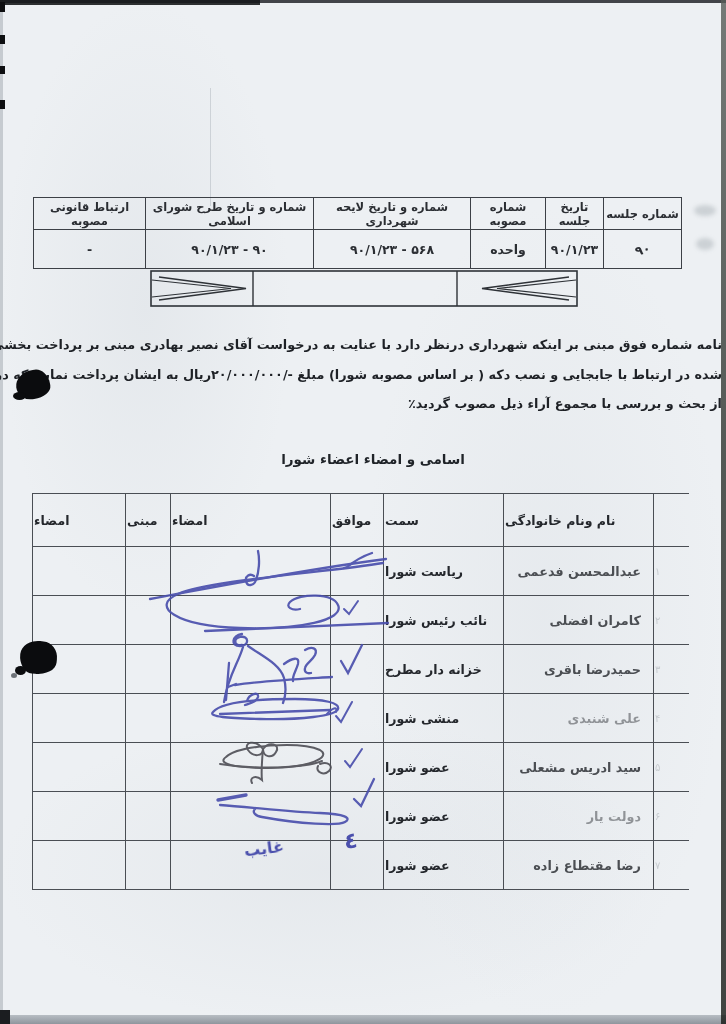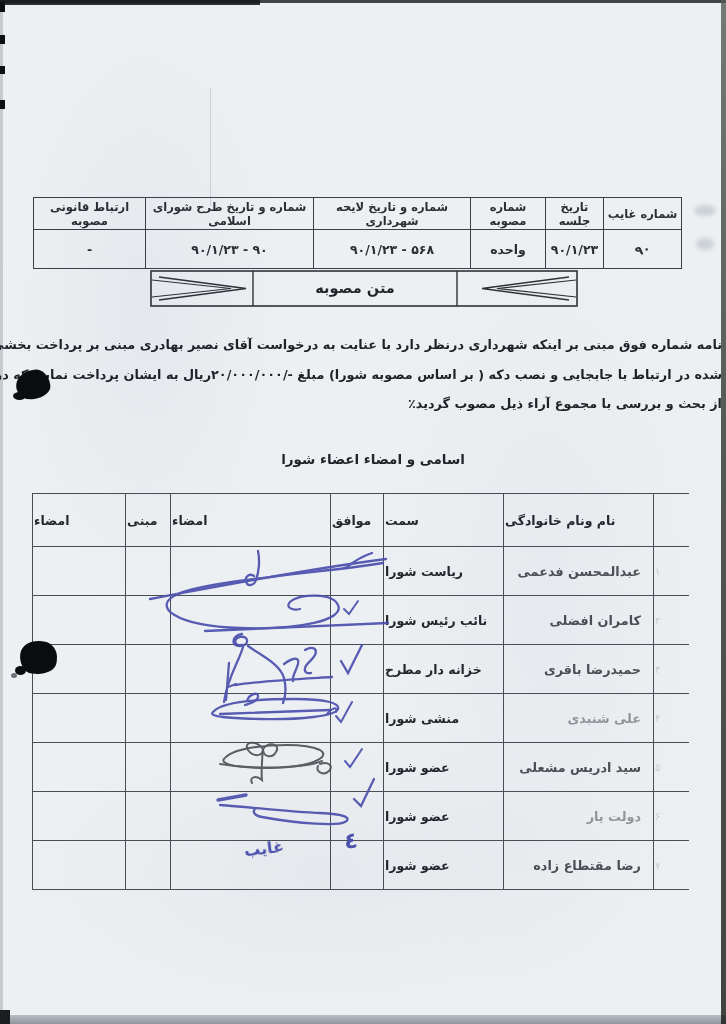--- a/index.html
+++ b/index.html
@@ -91,21 +91,21 @@
         <col style="width:78px">
         <col style="width:58px">
         <col style="width:75px">
       <col style="width:157px">
         <col style="width:168px">
         <col style="width:112px">
     </colgroup>
     <tbody>
         <tr class="h">
       <td class="cut"></td>
-      <td>شماره غایب</td>
+      <td>شماره جلسه</td>
       <td>تاریخ جلسه</td>
       <td>شماره مصوبه</td>
       <td>شماره و تاریخ لایحه شهرداری</td>
       <td>شماره و تاریخ طرح شورای اسلامی</td>
       <td>ارتباط قانونی مصوبه</td>
     </tr>
     <tr class="v">
       <td class="cut"></td>
       <td><span class="rot">۹۰</span></td>
       <td>۹۰/۱/۲۳</td>
@@ -122,21 +122,20 @@
   <div class="banner">
     <svg width="428" height="38" viewBox="0 0 428 38">
       <rect x="1" y="1" width="426" height="35" fill="none" stroke="#2e3237" stroke-width="1.6"></rect>
       <line x1="103" y1="1" x2="103" y2="36" stroke="#2e3237" stroke-width="1.4"></line>
       <line x1="307" y1="1" x2="307" y2="36" stroke="#2e3237" stroke-width="1.4"></line>
       <polyline points="419,7 332,18.5 419,30" fill="none" stroke="#2e3237" stroke-width="1.5"></polyline>
       <polyline points="426,10 347,18.5 426,27" fill="none" stroke="#2e3237" stroke-width="1.2"></polyline>
       <polyline points="9,7 96,18.5 9,30" fill="none" stroke="#2e3237" stroke-width="1.5"></polyline>
       <polyline points="2,10 81,18.5 2,27" fill="none" stroke="#2e3237" stroke-width="1.2"></polyline>
     </svg>
-    <div class="title fa">متن مصوبه</div>
   </div>
 
   <div class="body-text fa">
     <div class="ln">نامه شماره فوق مبنی بر اینکه شهرداری درنظر دارد با عنایت به درخواست آقای نصیر بهادری مبنی بر پرداخت بخشی از هزینه های انجـام</div>
     <div class="ln"><span>شده در ارتباط با جابجایی و نصب دکه ( بر اساس مصوبه شورا) مبلغ </span><span class="amount">۲۰/۰۰۰/۰۰۰/-</span><span>ریال به ایشان پرداخت نماید، که درجلسه مطرح و پس</span></div>
     <div class="ln ln3">از بحث و بررسی با مجموع آراء ذیل مصوب گردید٪</div>
   </div>
 
   <div class="heading2 fa">اسامی و امضاء اعضاء شورا</div>
 

